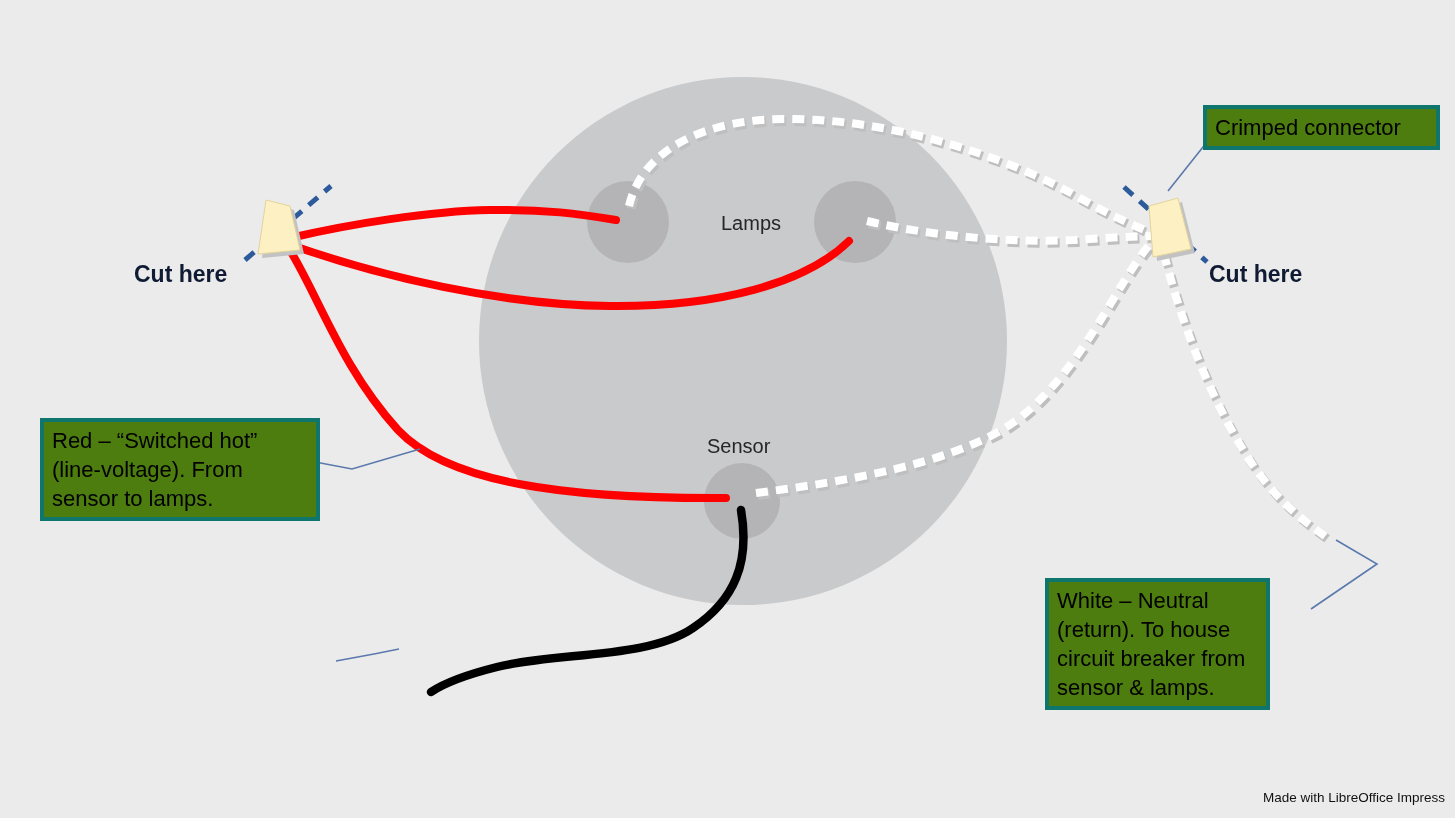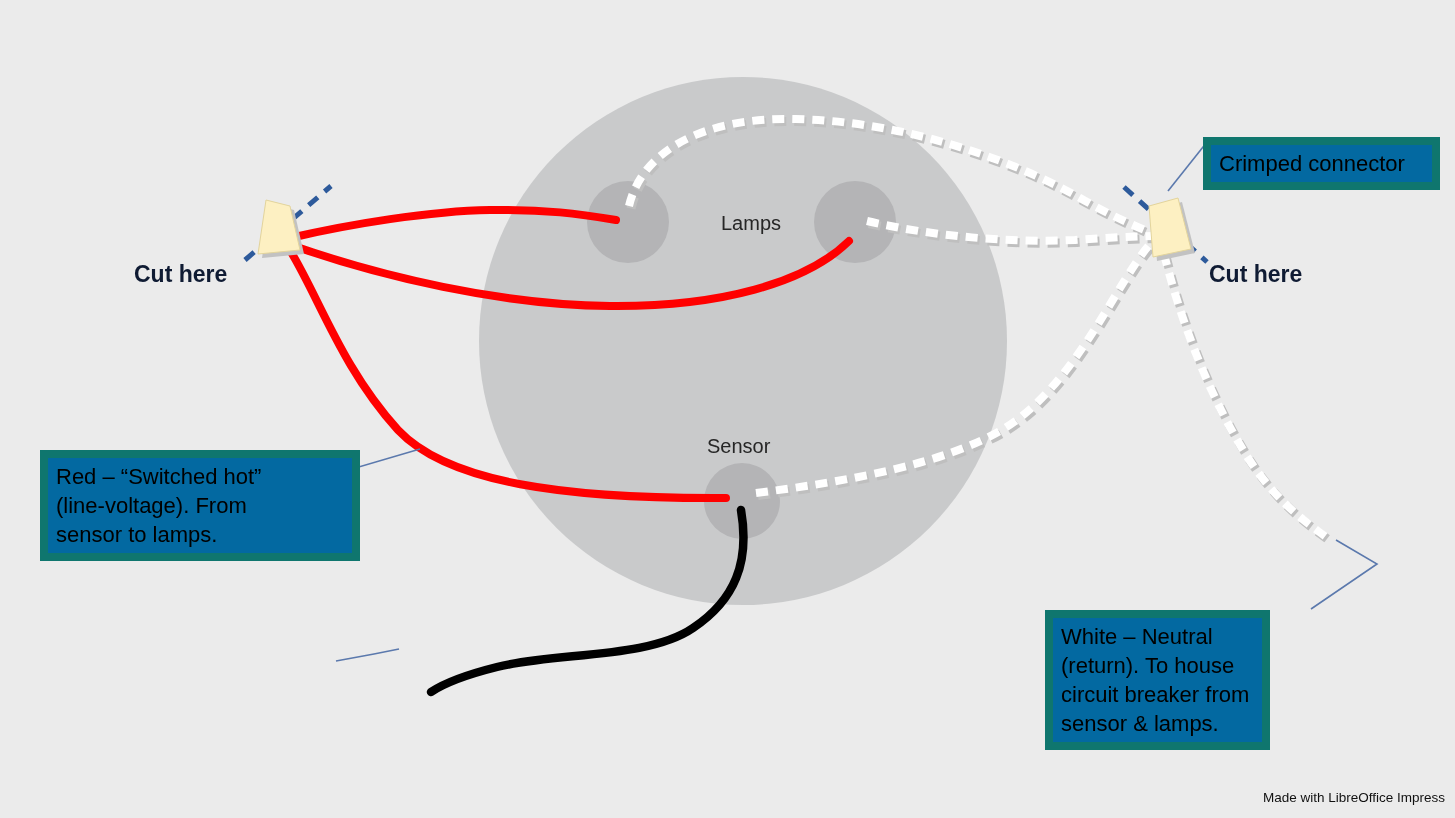--- a/index.html
+++ b/index.html
@@ -2,24 +2,23 @@
 <html><head>
 <meta charset="utf-8">
 <style>
   html,body{margin:0;padding:0;background:#ddd;}
   .stage{
     position:relative;width:1455px;height:818px;background:#ebebeb;
     font-family:"Liberation Sans",sans-serif;overflow:hidden;
   }
   .stage svg{position:absolute;left:0;top:0;}
   .callout-box{
-    position:absolute;background:#0369a1;border:8px solid #0f766e;
+    position:absolute;background:#4d7c0f;border:4px solid #0f766e;
     box-sizing:border-box;padding:4px 8px;font-size:22px;line-height:1.32;
     color:#000000;
-    margin-top:32px;
   }
   .cut-here{
     position:absolute;font-size:23px;font-weight:bold;color:#0f1b33;
     white-space:nowrap;
   }
   .port-label{position:absolute;font-size:20px;color:#262626;white-space:nowrap;}
   .footer-credit{position:absolute;top:790px;right:10px;font-size:13.5px;color:#111111;}
 </style>
 </head>
 <body>
@@ -68,21 +67,21 @@
   <div class="port-label" style="left:721px;top:212px;">Lamps</div>
   <div class="port-label" style="left:707px;top:435px;">Sensor</div>
 
   <div class="cut-here" style="left:134px;top:261px;">Cut here</div>
   <div class="cut-here" style="left:1209px;top:261px;">Cut here</div>
 
   <div class="callout-box" style="left:1203px;top:105px;width:237px;">
     <div>Crimped connector</div>
   </div>
 
-  <div class="callout-box" style="left:40px;top:418px;width:320px;">
+  <div class="callout-box" style="left:40px;top:418px;width:280px;">
     <div>Red – “Switched hot”</div>
     <div>(line-voltage). From</div>
     <div>sensor to lamps.</div>
   </div>
 
 
   <div class="callout-box" style="left:1045px;top:578px;width:225px;">
     <div>White – Neutral</div>
     <div>(return). To house</div>
     <div>circuit breaker from</div>

